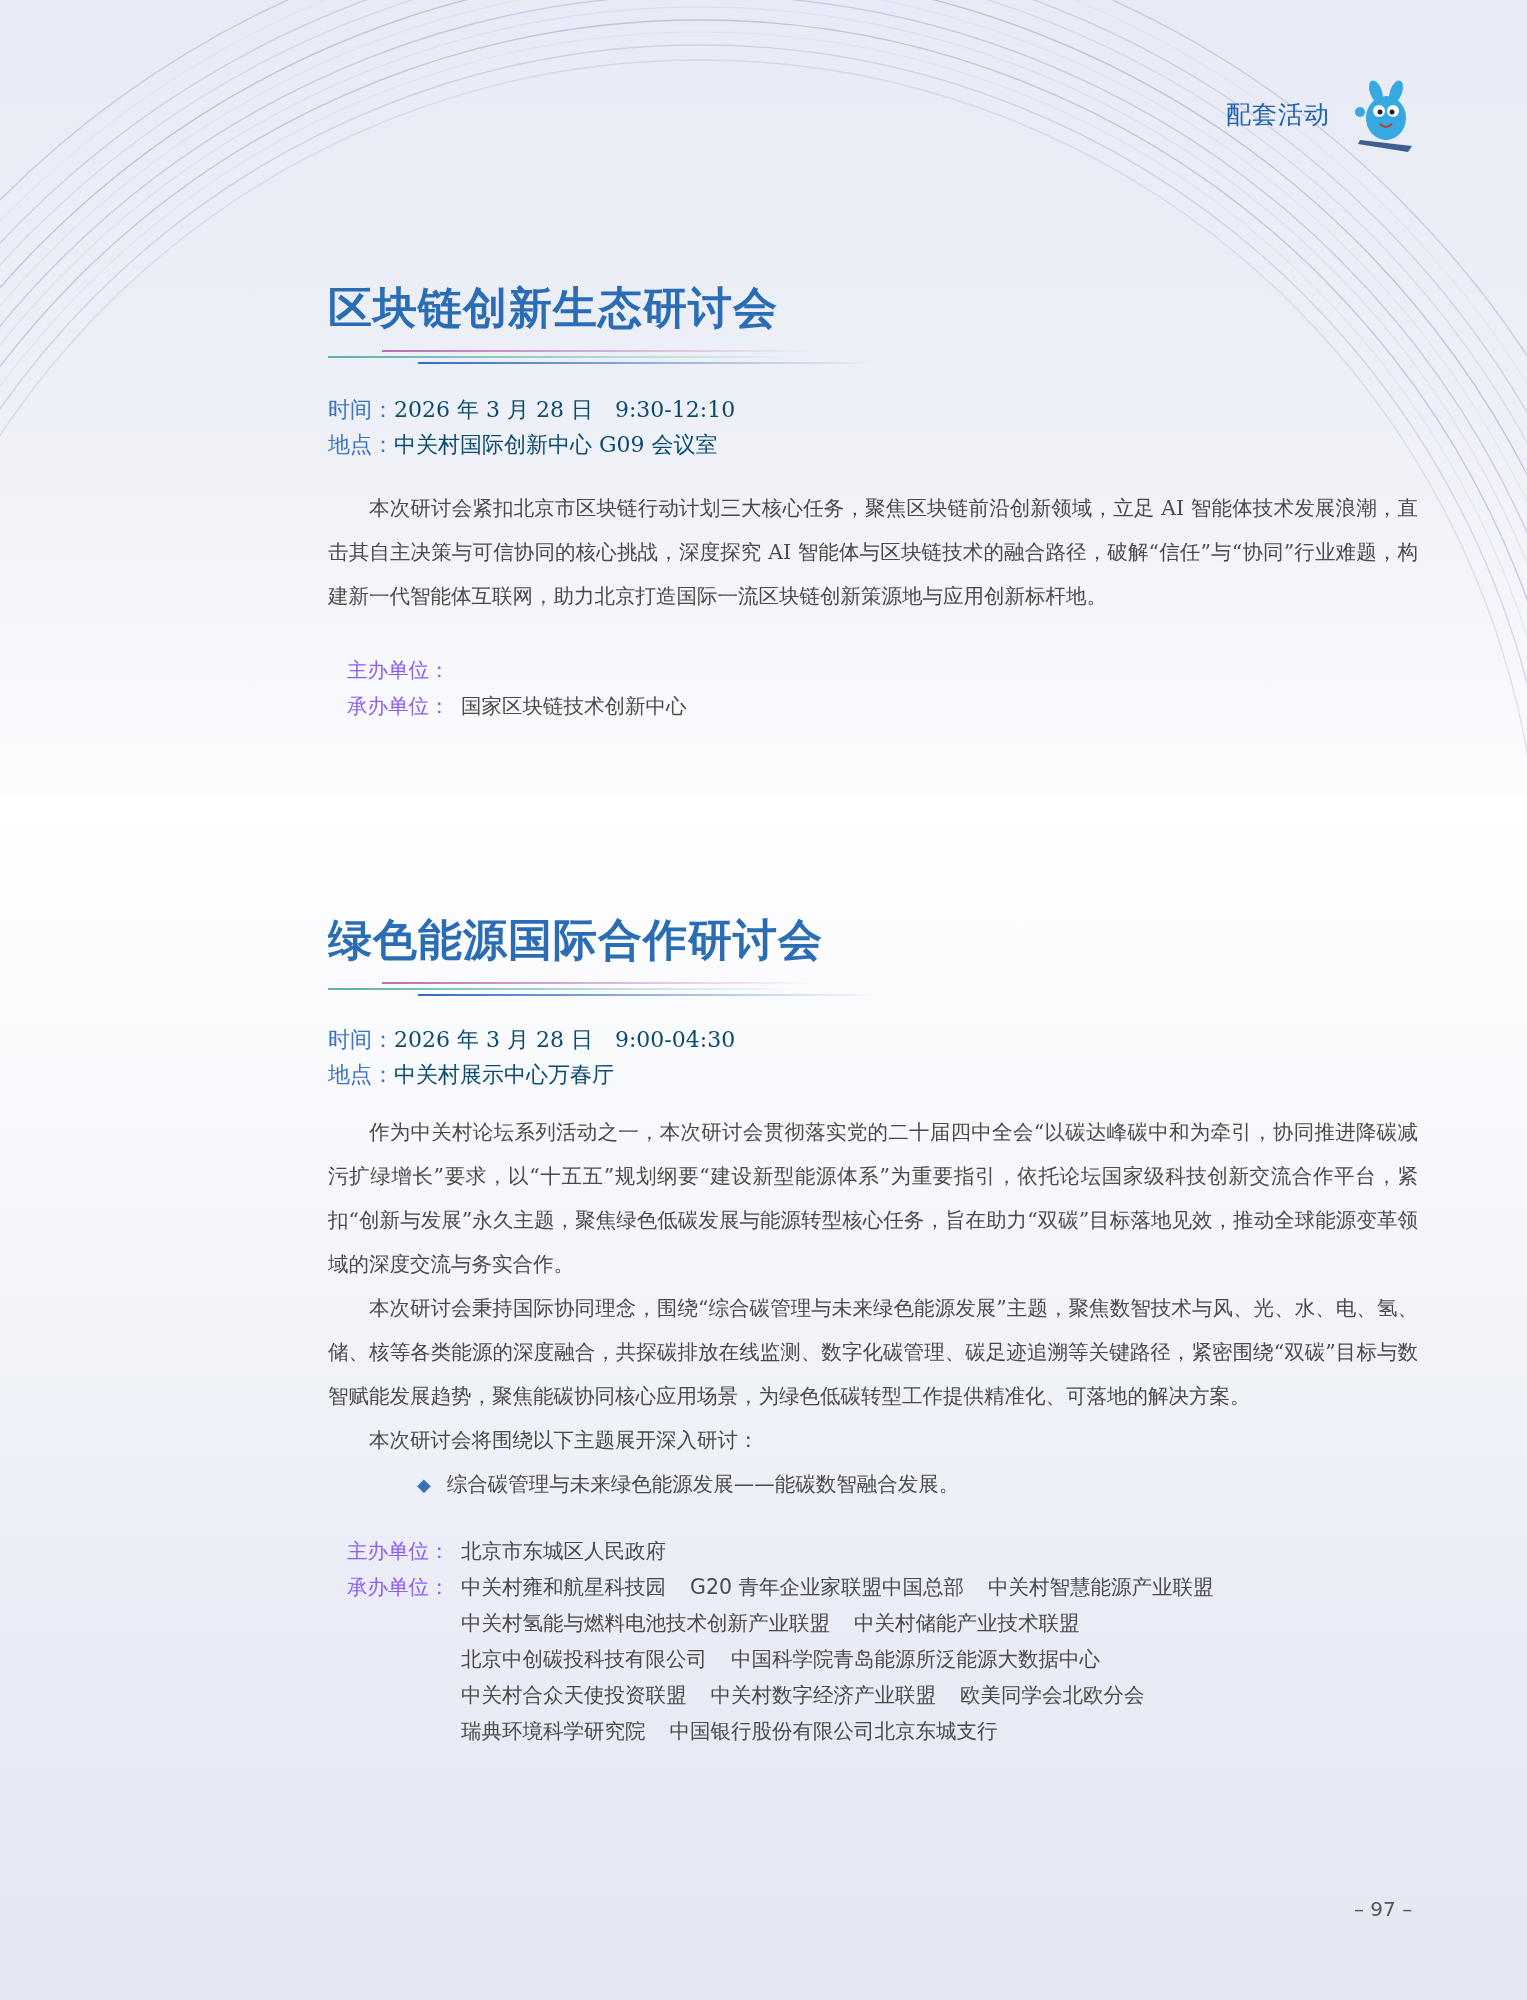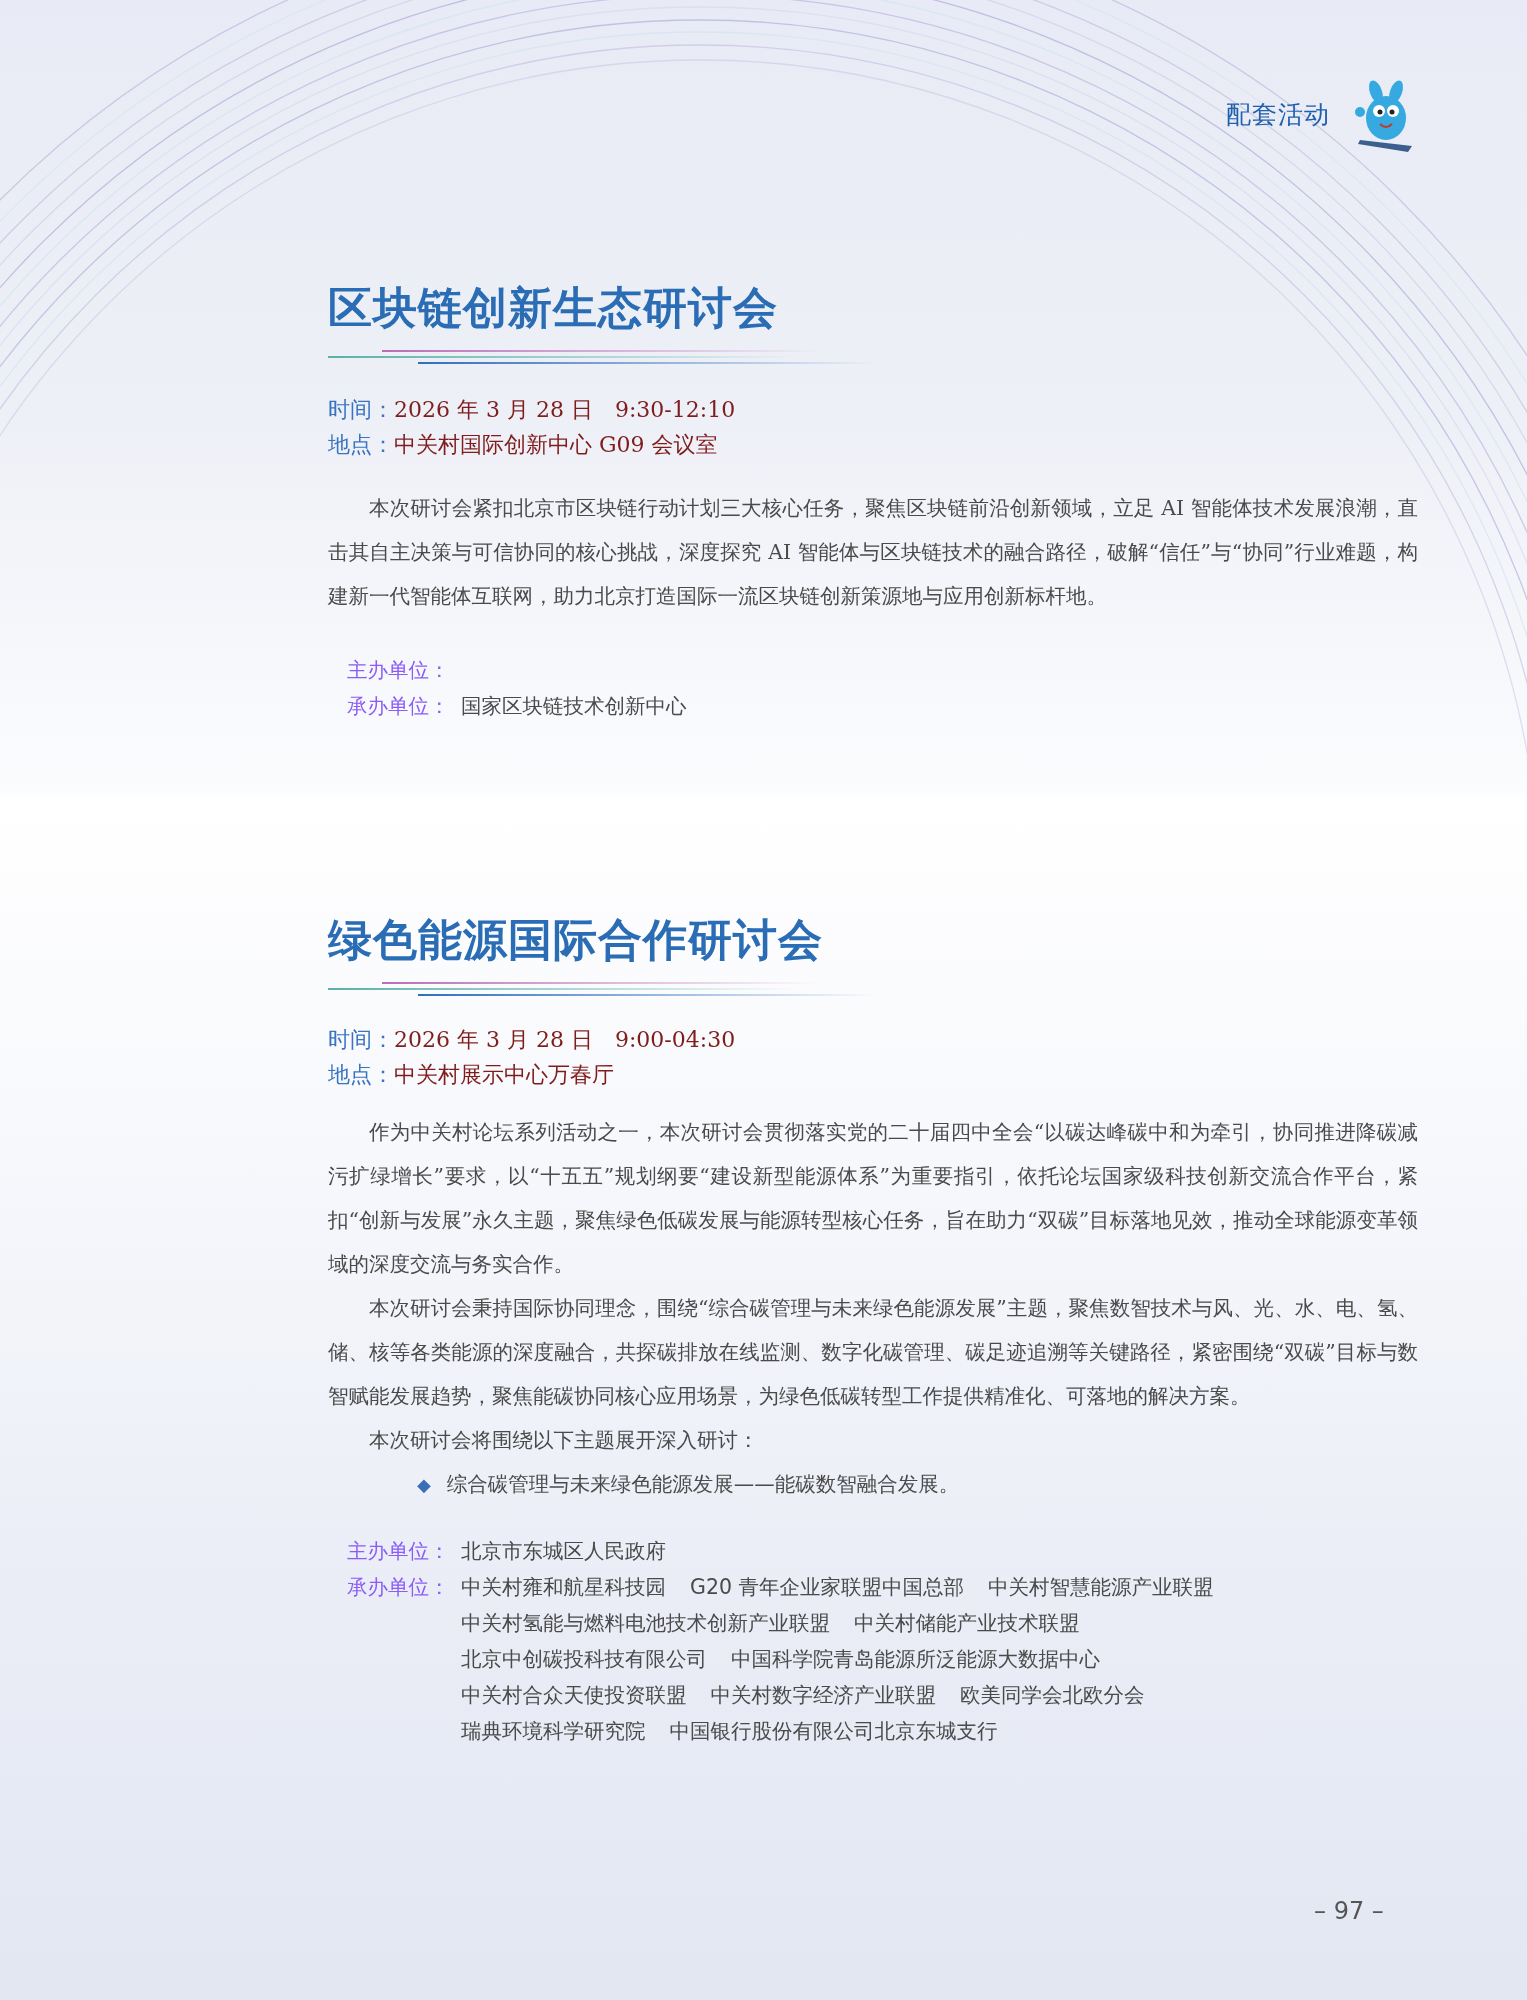--- a/index.html
+++ b/index.html
@@ -22,31 +22,31 @@
     font-weight: bold; font-size: 44px; color: #2a6db5; letter-spacing: 1px;
     margin: 0; line-height: 60px;
   }
   .divider { position: relative; height: 20px; margin-top: 10px; }
   .divider .ln { position: absolute; height: 2px; }
   .divider .l1 { left: 54px; top: 2px; width: 440px; background: linear-gradient(90deg, #b86fb8, rgba(200,150,210,0)); }
   .divider .l2 { left: 0; top: 8px; width: 470px; background: linear-gradient(90deg, #5bb0a8, rgba(170,210,210,0)); }
   .divider .l3 { left: 90px; top: 14px; width: 460px; background: linear-gradient(90deg, #2f6fbf, rgba(150,180,230,0)); }
   .meta { margin-top: 30px; font-size: 22px; line-height: 35px; }
   .label { font-family: Liberation Serif, serif; color: #3a74c0; }
-  .val { color: #7f1d1d; }
+  .val { color: #0c4a6e; }
   .body-text { margin-top: 28px; font-size: 20.5px; line-height: 44px; color: #4a4a4a; text-align: justify; }
   .body-text p { margin: 0; text-indent: 2em; }
   .bullet { margin: 0; padding-left: 48px; font-family: "DejaVu Sans", "Liberation Sans", sans-serif; }
   .bullet .diamond { color: #3a6fb8; margin-right: 16px; font-size: 18px; }
   .orgs { font-size: 20.5px; line-height: 36px; font-family: "DejaVu Sans", "Liberation Sans", sans-serif; }
   .orgs .row { display: flex; }
   .orgs .lab { color: #8b5cf6; white-space: nowrap; width: 114px; flex: none; margin-left: 19px; }
   .orgs .items { color: #4a4a4a; }
   .orgs .items span { margin-right: 24px; }
-  .page-num { position: absolute; left: 1314px; top: 1897px; font-family: "DejaVu Sans", "Liberation Sans", sans-serif; font-size: 24px; color: #555; }
+  .page-num { position: absolute; left: 1354px; top: 1897px; font-family: "DejaVu Sans", "Liberation Sans", sans-serif; font-size: 20px; color: #555; }
 </style>
 </head>
 <body>
 
 <svg class="arcs" viewBox="0 0 1527 800">
   <g fill="none" stroke-width="1.3">
     <circle cx="700" cy="900" r="840" stroke="#c7c6e3" opacity="0.55"></circle>
     <circle cx="700" cy="900" r="855" stroke="#b9b8de" opacity="0.55"></circle>
     <circle cx="700" cy="900" r="868" stroke="#cfe3ef" opacity="0.6"></circle>
     <circle cx="700" cy="900" r="880" stroke="#a9a8d6" opacity="0.6"></circle>

